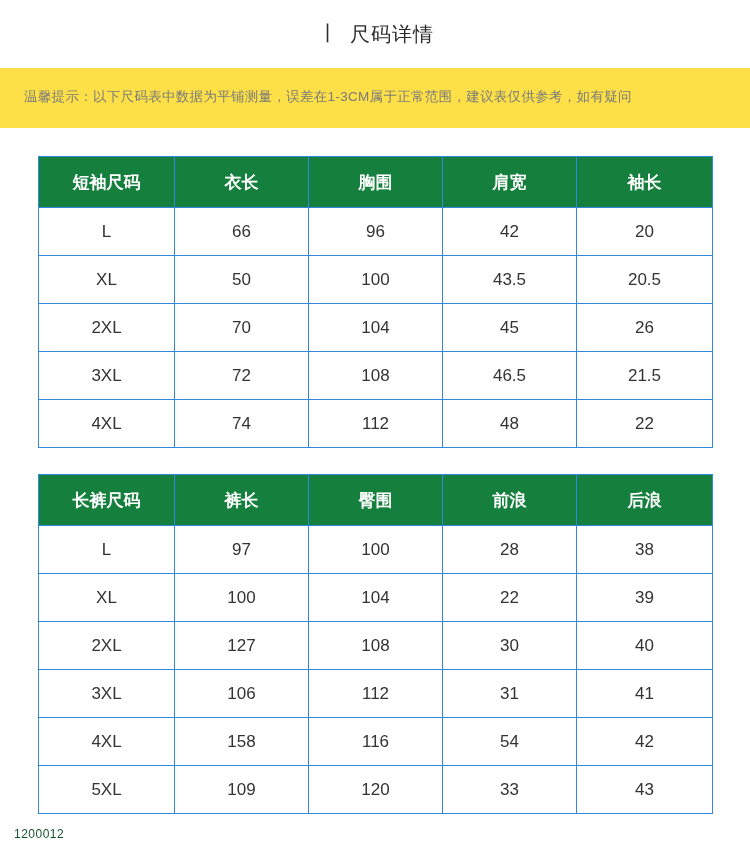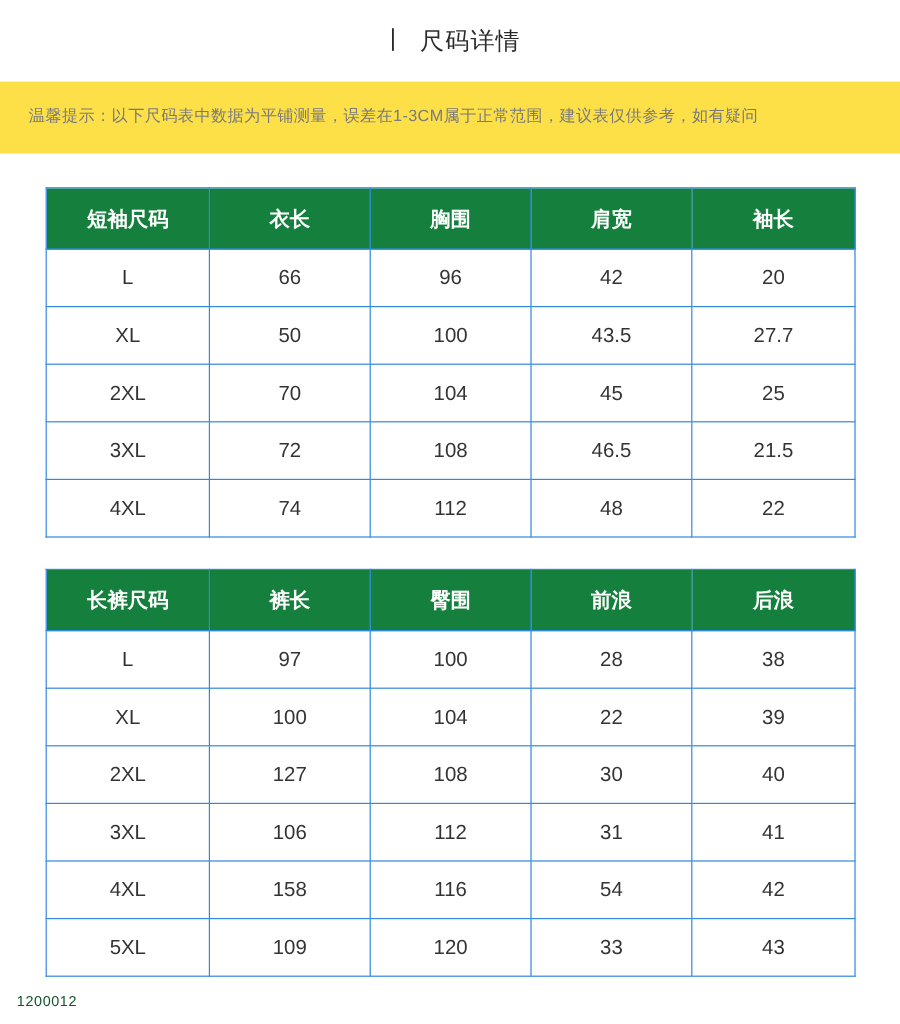--- a/index.html
+++ b/index.html
@@ -143,28 +143,28 @@
           <td>66</td>
           <td>96</td>
           <td>42</td>
           <td>20</td>
         </tr>
         <tr>
           <td>XL</td>
           <td>50</td>
           <td>100</td>
           <td>43.5</td>
-          <td>27.7</td>
+          <td>20.5</td>
         </tr>
         <tr>
           <td>2XL</td>
           <td>70</td>
           <td>104</td>
           <td>45</td>
-          <td>25</td>
+          <td>26</td>
         </tr>
         <tr>
           <td>3XL</td>
           <td>72</td>
           <td>108</td>
           <td>46.5</td>
           <td>21.5</td>
         </tr>
         <tr>
           <td>4XL</td>

